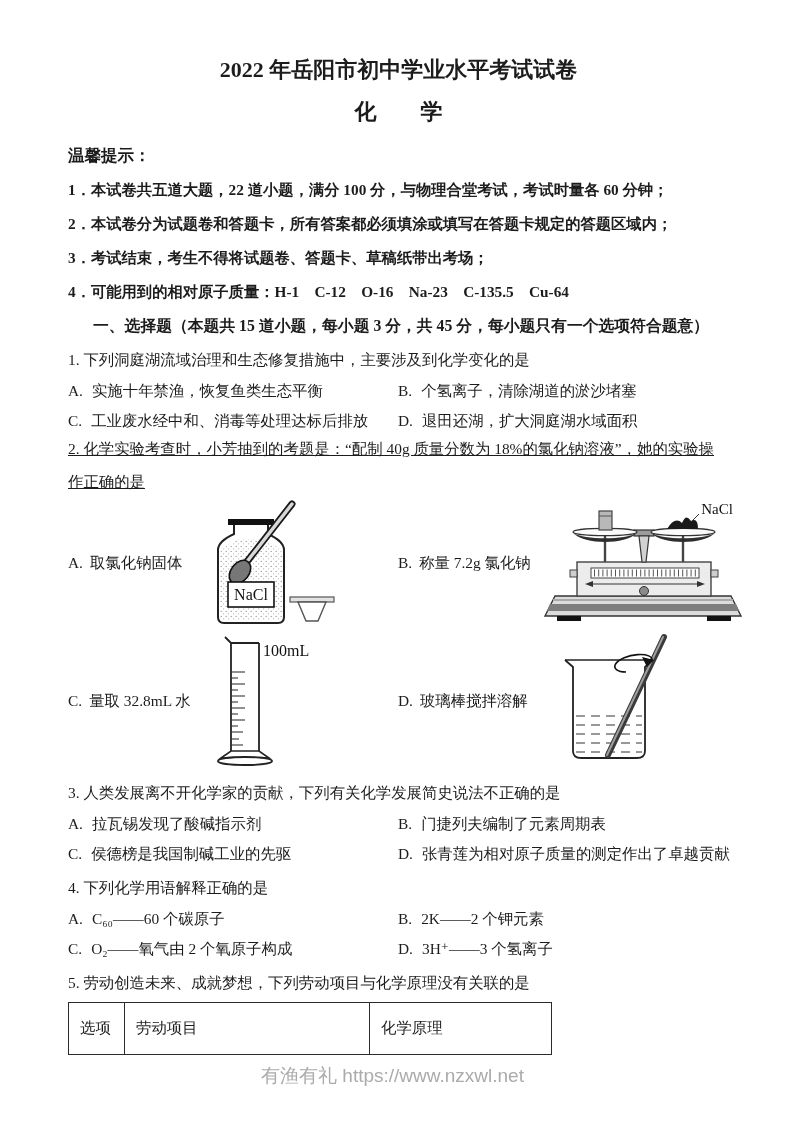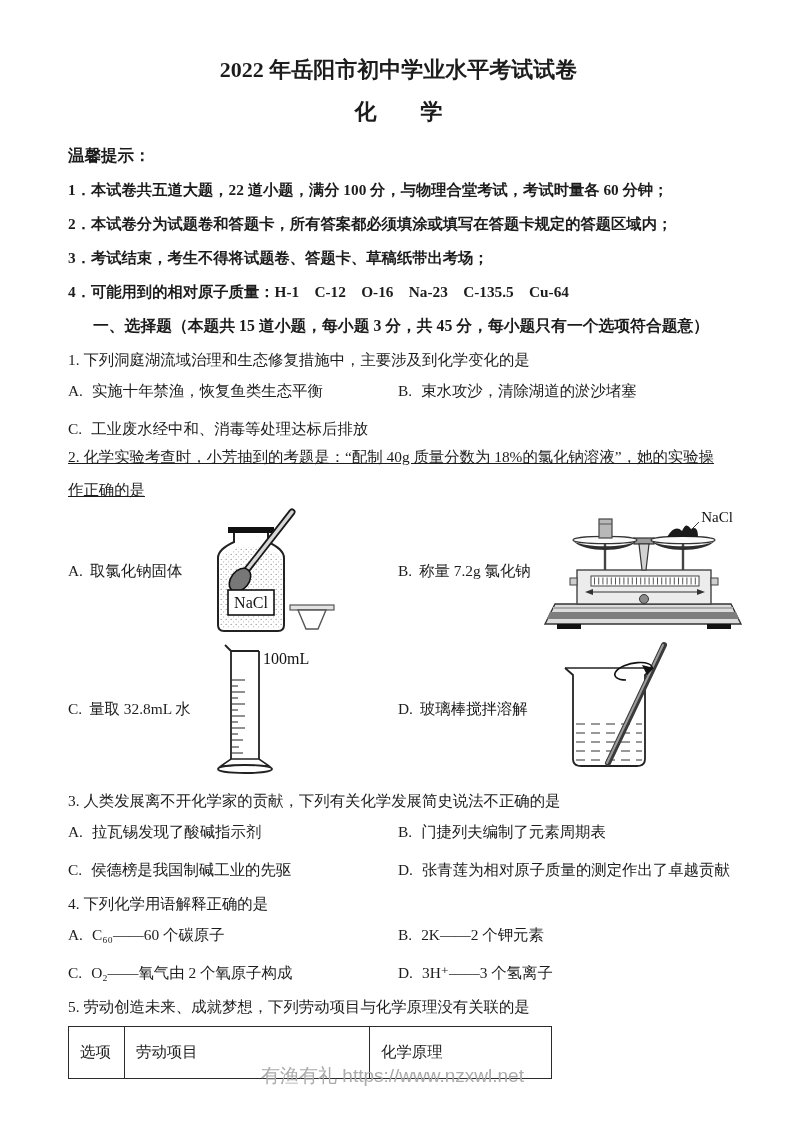--- a/index.html
+++ b/index.html
@@ -18,21 +18,21 @@
   .notice-heading { margin-top:20px; font-size:16.5px; font-weight:bold; line-height:22px; }
   .notice-item { margin-top:12px; font-size:15.3px; font-weight:bold; line-height:22px; white-space:nowrap; }
 
   .section-heading { margin-top:12px; font-size:15.8px; font-weight:bold; line-height:22px; white-space:nowrap;margin-left:25px; }
 
   .stem { margin-top:12px; font-size:15.4px; line-height:22px; }
   .stem.wrap2 { line-height:33px; margin-top:0;text-decoration:underline; }
 
   .opt-grid {
     display:grid; grid-template-columns:330px 1fr;
-    row-gap:16px; margin-top:9px; font-size:15.4px; line-height:22px;
+    row-gap:8px; margin-top:9px; font-size:15.4px; line-height:22px;
   }
   .opt { white-space:nowrap; }
   .opt-label { margin-right:9px; }
 
   .fig-grid { display:grid; grid-template-columns:330px 1fr; }
   .fig-cell { display:flex; align-items:center; gap:8px; }
   .fig-label { font-size:15.4px; white-space:nowrap; }
   .fig-label .opt-label { margin-right:7px; }
 
   .rowAB { margin-top:2px; }
@@ -71,22 +71,23 @@
     <div class="notice-item">1．本试卷共五道大题，22 道小题，满分 100 分，与物理合堂考试，考试时量各 60 分钟；</div>
     <div class="notice-item">2．本试卷分为试题卷和答题卡，所有答案都必须填涂或填写在答题卡规定的答题区域内；</div>
     <div class="notice-item">3．考试结束，考生不得将试题卷、答题卡、草稿纸带出考场；</div>
     <div class="notice-item">4．可能用到的相对原子质量：H-1　C-12　O-16　Na-23　C-135.5　Cu-64</div>
 
     <div class="section-heading">一、选择题（本题共 15 道小题，每小题 3 分，共 45 分，每小题只有一个选项符合题意）</div>
 
     <div class="stem">1. 下列洞庭湖流域治理和生态修复措施中，主要涉及到化学变化的是</div>
     <div class="opt-grid">
       <div class="opt"><span class="opt-label">A.</span><span>实施十年禁渔，恢复鱼类生态平衡</span></div>
-      <div class="opt"><span class="opt-label">B.</span><span>束水攻沙，清除湖道的淤沙堵塞</span></div>
+      <div class="opt"><span class="opt-label">B.</span><span>个氢离子，清除湖道的淤沙堵塞</span></div>
       <div class="opt"><span class="opt-label">C.</span><span>工业废水经中和、消毒等处理达标后排放</span></div>
+      <div class="opt"><span class="opt-label">D.</span><span>退田还湖，扩大洞庭湖水域面积</span></div>
     </div>
 
     <div class="stem wrap2">2. 化学实验考查时，小芳抽到的考题是：“配制 40g 质量分数为 18%的氯化钠溶液”，她的实验操作正确的是</div>
 
     <div class="fig-grid rowAB">
 
       <div class="fig-cell">
         <span class="fig-label"><span class="opt-label">A.</span><span>取氯化钠固体</span></span>
         <svg width="146" height="126" viewBox="0 0 146 126">
           <defs>

